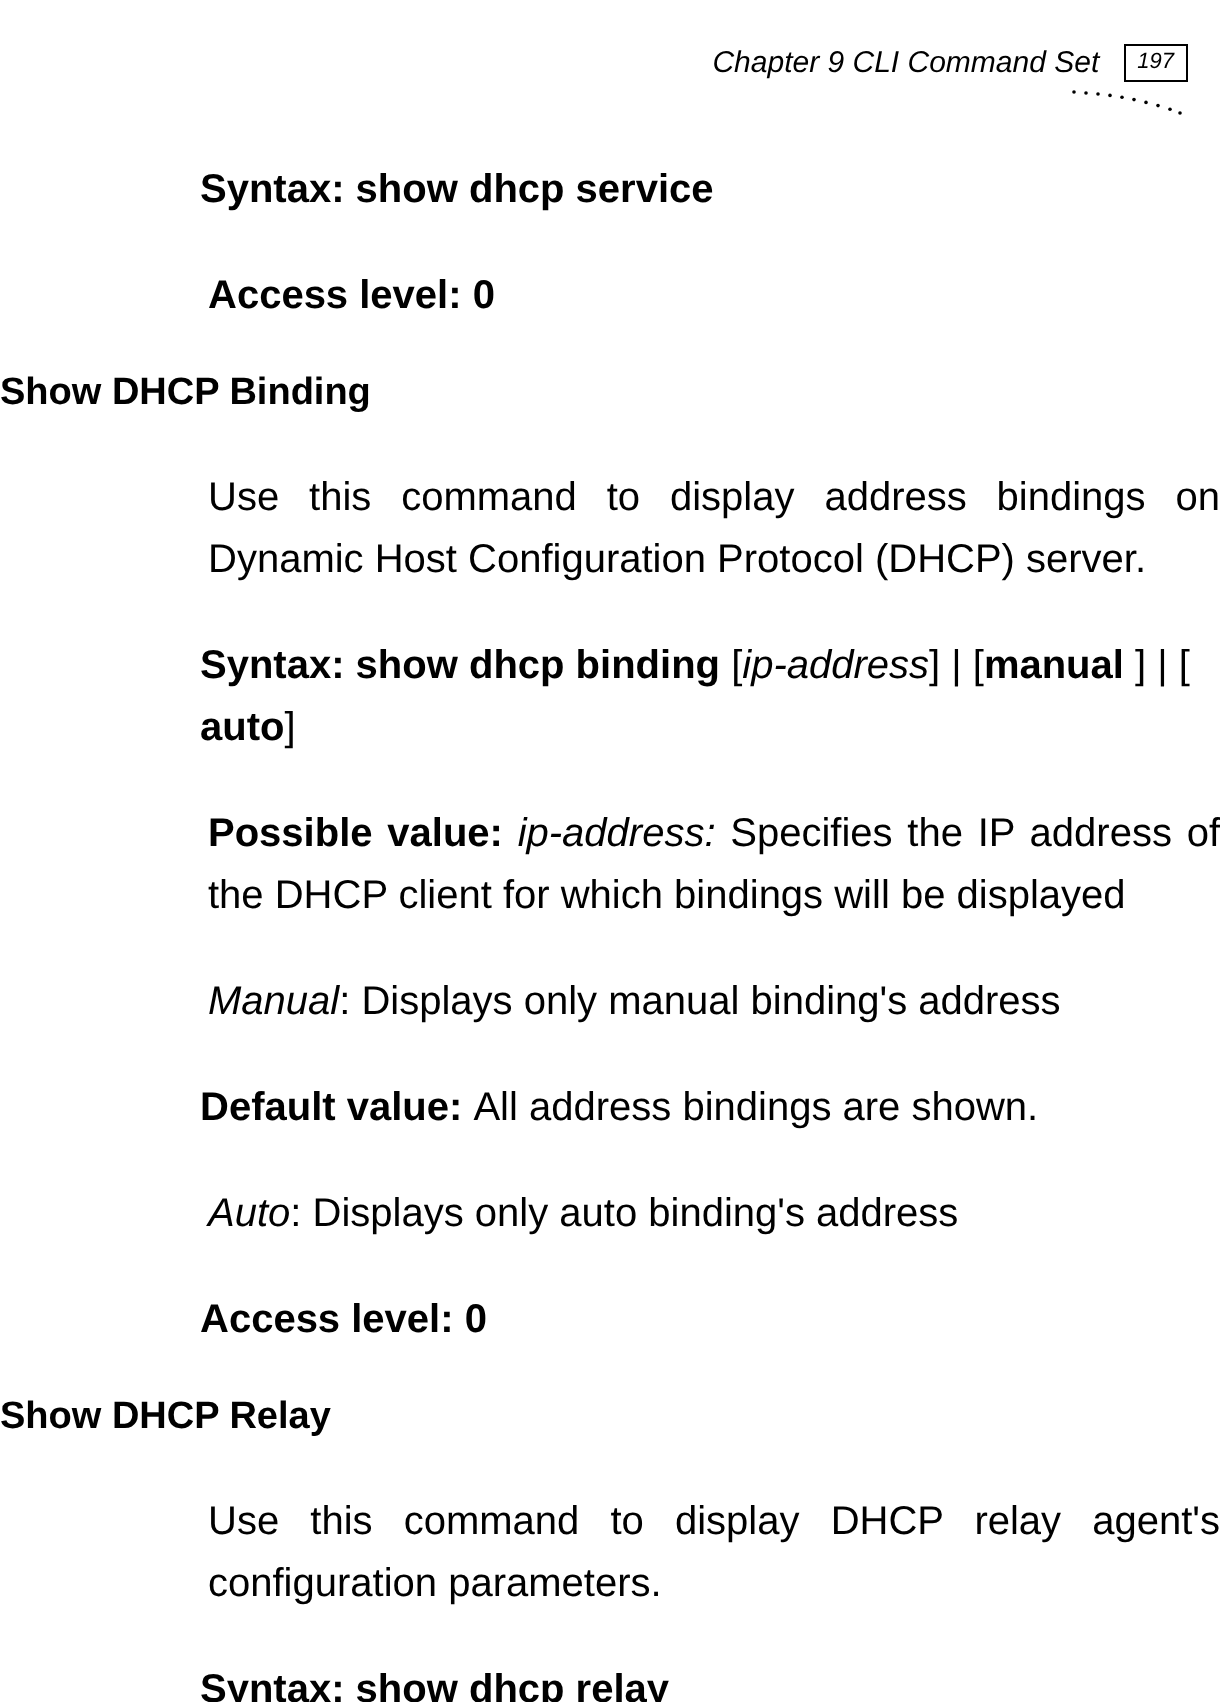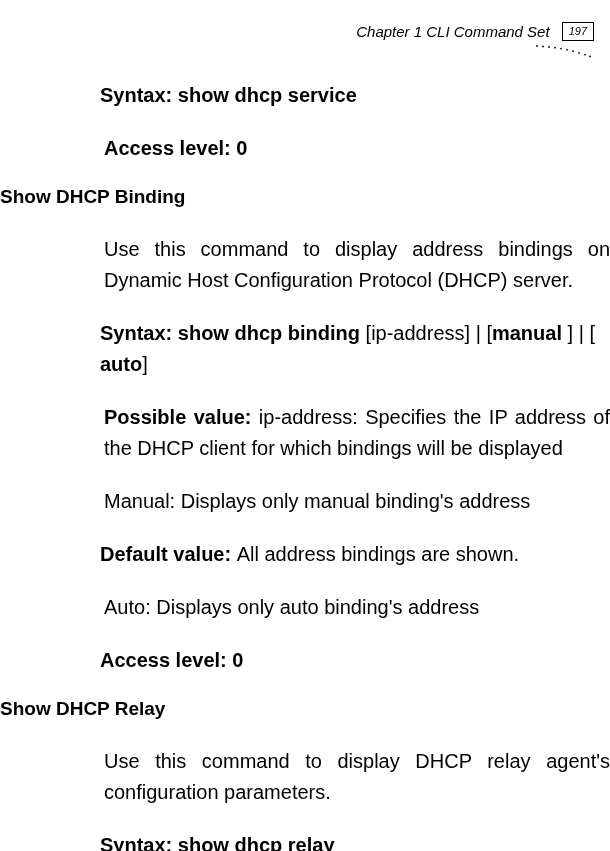--- a/index.html
+++ b/index.html
@@ -55,38 +55,38 @@
     padding-right: 0;
   }
   .line {
     font-size: 20px;
     line-height: 1.55;
     margin-bottom: 22px;
     text-align: left;
   }
   .line.justify { text-align: justify; }
   .bold { font-weight: bold; }
-  .italic { }
+  .italic { font-style: italic; }
   .section-heading {
     font-size: 19px;
     font-weight: bold;
     margin-left: -100px;
     margin-top: 10px;
     margin-bottom: 26px;
   }
   .indent { margin-left: 4px; }
   .syntax-line .bold { font-weight: bold; }
 </style>
 </head>
 <body>
 
 <div class="page">
 
   <div class="header">
-    <span class="header-title">Chapter 1 CLI Command Set</span>
+    <span class="header-title">Chapter 9 CLI Command Set</span>
     <span class="page-number-box">197</span>
   </div>
 
   <div class="dots-deco">
     <svg width="60" height="14" viewBox="0 0 60 14">
       <g fill="#000">
         <circle cx="3" cy="2" r="0.9"></circle>
           <circle cx="9" cy="2.5" r="0.9"></circle>
           <circle cx="15" cy="3" r="0.9"></circle>
         <circle cx="21" cy="3.7" r="0.9"></circle>

